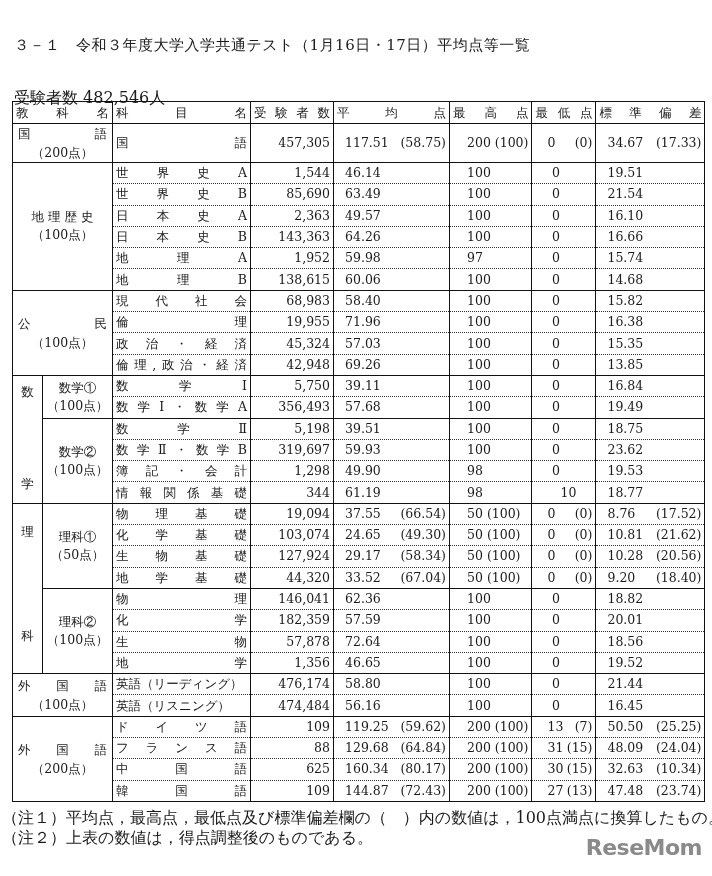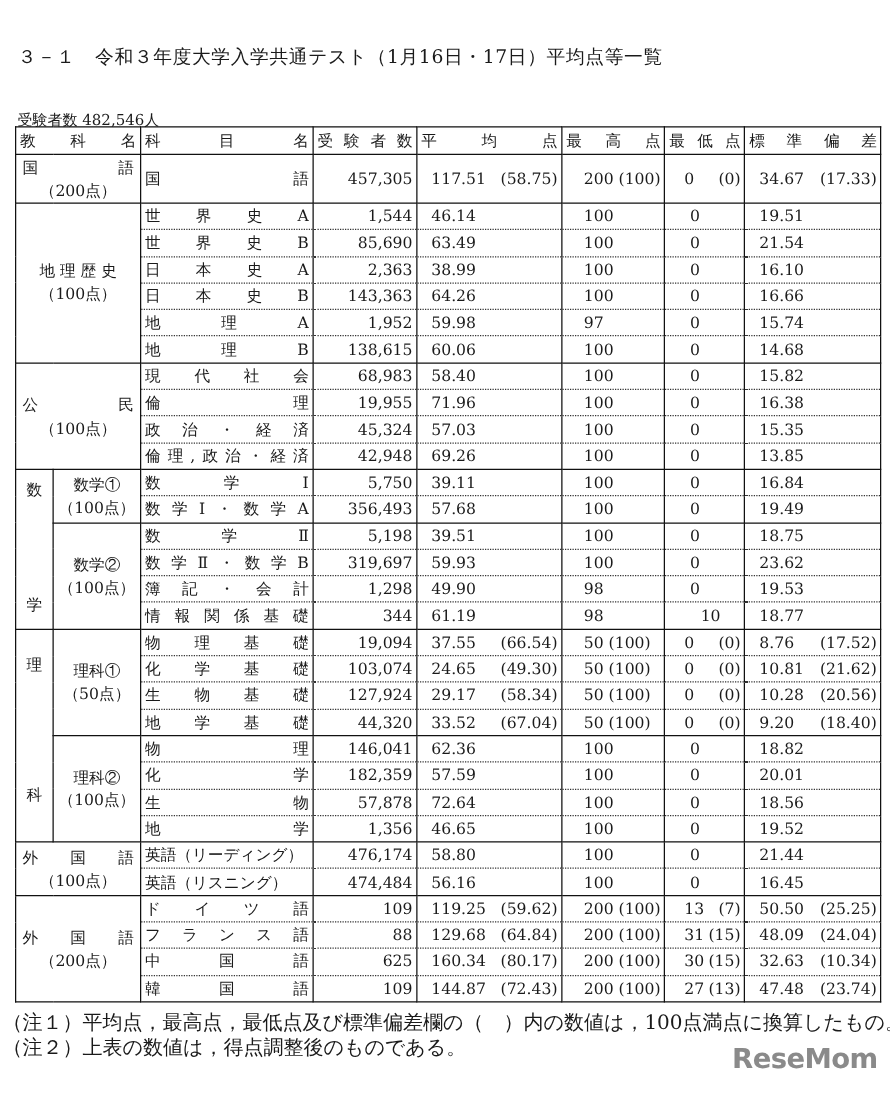--- a/index.html
+++ b/index.html
@@ -1,19 +1,19 @@
 <!DOCTYPE html>
 <html><head>
 <meta charset="utf-8">
 <style>
   html, body { margin:0; padding:0; background:#ffffff; }
   body { width:712px; height:876px; position:relative; overflow:hidden;
          font-family: "DejaVu Serif", "Liberation Serif", serif; color:#1a1a1a; }
   .title { position:absolute; left:14px; top:36px; font-size:15px; letter-spacing:0.5px; white-space:nowrap; }
-  .examinees { position:absolute; left:14px; top:88px; font-size:12px; white-space:nowrap; }
+  .examinees { position:absolute; left:14px; top:88px; font-size:16px; white-space:nowrap; }
   table.scores { position:absolute; left:12px; top:101px; border-collapse:collapse; table-layout:fixed;
                  font-size:12.5px; }
   table.scores td { padding:0 3px; height:20.3px; line-height:20px; white-space:nowrap; overflow:hidden;
                     border-left:1.5px solid #111; border-right:1.5px solid #111;
                     border-top:1px dotted #333; border-bottom:1px dotted #333; }
   table.scores tr.hdr td { border-top:1.5px solid #111; border-bottom:1.5px solid #111; height:21px; }
   table.scores tr.gstart td { border-top:1.5px solid #111; }
   table.scores tr.gend td { border-bottom:1.5px solid #111; }
   table.scores td.grp { border-top:1.5px solid #111; border-bottom:1.5px solid #111; vertical-align:middle; }
   table.scores tr.tall td { height:34px; }
@@ -202,21 +202,21 @@
           <div class="spread">
             <span>日</span>
             <span>本</span>
             <span>史</span>
             <span>A</span>
           </div>
         </td>
         <td class="num">2,363</td>
         <td>
           <div class="pair">
-            <span style="padding-left:8px">38.99</span>
+            <span style="padding-left:8px">49.57</span>
             <span></span>
           </div>
         </td>
         <td>
           <div style="padding-left:14px">100</div>
         </td>
         <td>
           <div style="text-align:center;padding-right:16px">0</div>
         </td>
         <td>

